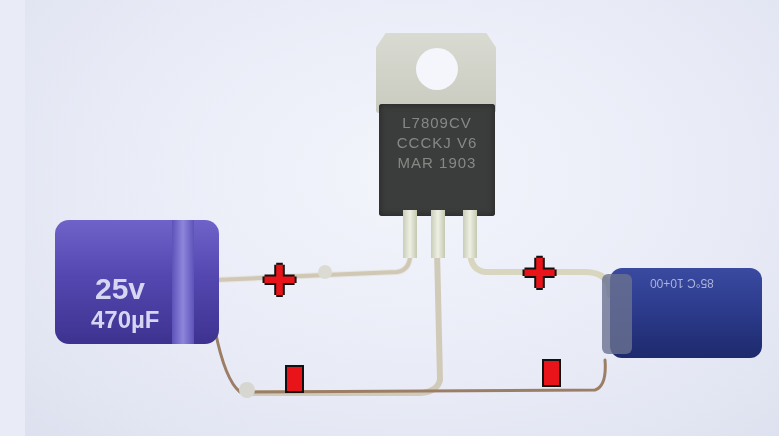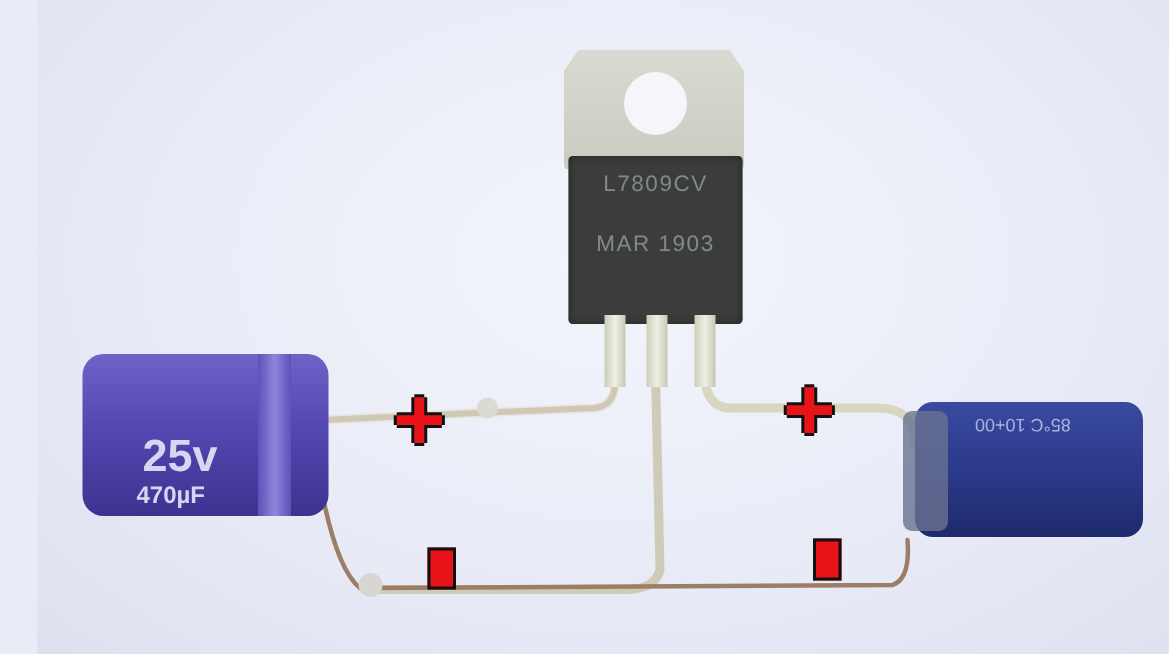--- a/index.html
+++ b/index.html
@@ -9,25 +9,25 @@
   svg.wires { position:absolute; left:0; top:0; }
   
   .tab { position:absolute; left:351px; top:33px; width:120px; height:80px; background:linear-gradient(#d9dbd2,#c9cbc0);
     clip-path: polygon(8% 0,92% 0,100% 18%,100% 100%,0 100%,0 18%); border-radius:3px; }
   .hole { position:absolute; left:391px; top:48px; width:42px; height:42px; border-radius:50%; background:#f4f6fc; }
   .body { position:absolute; left:354px; top:104px; width:116px; height:112px; background:#3b3d3c; border-radius:3px;
     box-shadow: inset 0 0 6px #222; }
   .body .line { position:absolute; left:0; width:100%; text-align:center; color:#858985; font-size:15px; letter-spacing:1px; }
   .pin { position:absolute; width:14px; height:48px; top:210px; background:linear-gradient(90deg,#c9cdb8,#eef0e4,#c4c9b0); }
   
-  .capL { position:absolute; left:30px; top:236px; width:164px; height:108px; border-radius:14px;
+  .capL { position:absolute; left:30px; top:220px; width:164px; height:124px; border-radius:14px;
     background:linear-gradient(180deg,#6f63c9 0%,#5447b0 45%,#3e3290 100%); }
   .capL .band { position:absolute; left:117px; top:0; width:22px; height:100%; background:linear-gradient(90deg,#5d52b8,#8e86dc,#5d52b8); }
   .capL .t1 { position:absolute; left:40px; top:52px; color:#d6d6f2; font-size:30px; font-weight:bold; }
-  .capL .t2 { position:absolute; left:36px; top:86px; color:#d6d6f2; font-size:16px; font-weight:bold; }
+  .capL .t2 { position:absolute; left:36px; top:86px; color:#d6d6f2; font-size:24px; font-weight:bold; }
   .capR { position:absolute; left:585px; top:268px; width:152px; height:90px; border-radius:12px;
     background:linear-gradient(180deg,#3a4aa0 0%,#2b3a8a 50%,#1e2a6d 100%); }
   .capR .top { position:absolute; left:-8px; top:6px; width:30px; height:80px; background:#6a7290; border-radius:6px; opacity:.8; }
   .capR .t1 { position:absolute; left:40px; top:8px; color:#aab2dc; font-size:12px; transform:rotate(180deg); }
   
   .mark { position:absolute; color:#e8141a; font-weight:bold; text-shadow:-2px 0 #111,2px 0 #111,0 -2px #111,0 2px #111; }
   .plus { font-size:60px; line-height:60px; }
   .minus { width:15px; height:24px; background:#e8141a; border:2px solid #111; }
 </style>
 </head>
@@ -43,20 +43,21 @@
       <path d="M190 330 Q200 380 215 392 L570 390 Q582 386 580 360" stroke="#9c7e66" stroke-width="3"></path>
       <circle cx="222" cy="390" r="8" fill="#d7d6d0"></circle>
       <circle cx="300" cy="272" r="7" fill="#dcdbd3"></circle>
     </g>
   </svg>
 
   <div class="tab"></div>
   <div class="hole"></div>
   <div class="body">
     <div class="line" style="top:10px">L7809CV</div>
+    <div class="line" style="top:30px">CCCKJ  V6</div>
     <div class="line" style="top:50px">MAR  1903</div>
   </div>
   <div class="pin" style="left:378px"></div>
   <div class="pin" style="left:406px"></div>
   <div class="pin" style="left:438px"></div>
 
   <div class="capL">
     <div class="band"></div>
     <div class="t1">25v</div>
     <div class="t2">470µF</div>

